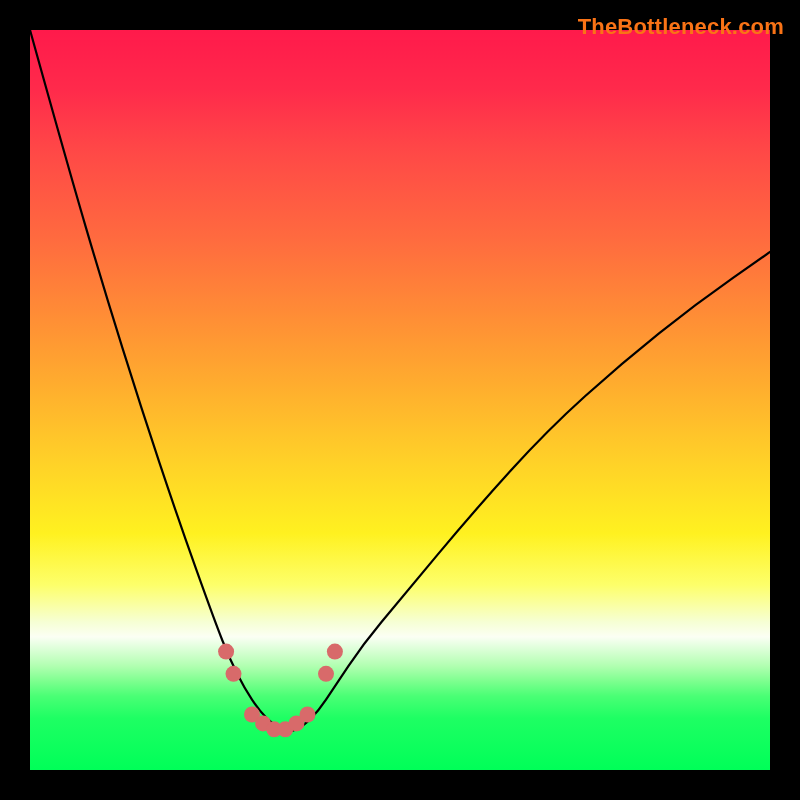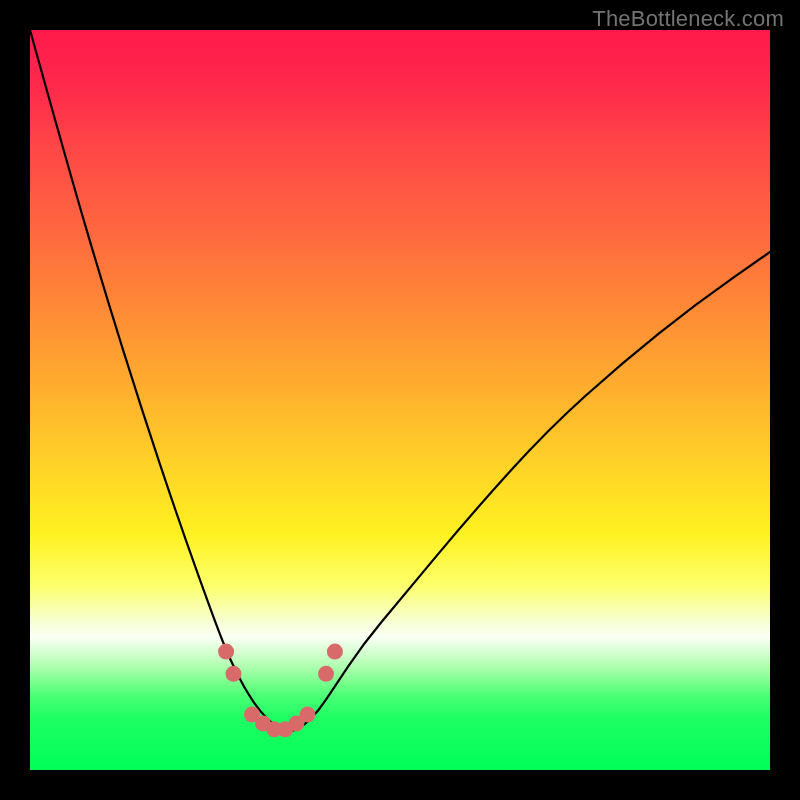--- a/index.html
+++ b/index.html
@@ -11,25 +11,25 @@
     font-family: Arial, Helvetica, sans-serif;
   }
   .frame {
     width: 800px;
     height: 800px;
     background: #000;
     position: relative;
   }
   .watermark {
     position: absolute;
-    top: 6px;
+    top: 14px;
     right: 16px;
-    color: #737373;
+    color: #f97316;
     font-size: 22px;
-    font-weight: 400;
+    font-weight: 700;
     letter-spacing: 0.2px;
     z-index: 5;
   }
   .plot {
     position: absolute;
     left: 30px;
     top: 30px;
     width: 740px;
     height: 740px;
     background: linear-gradient(to bottom,

